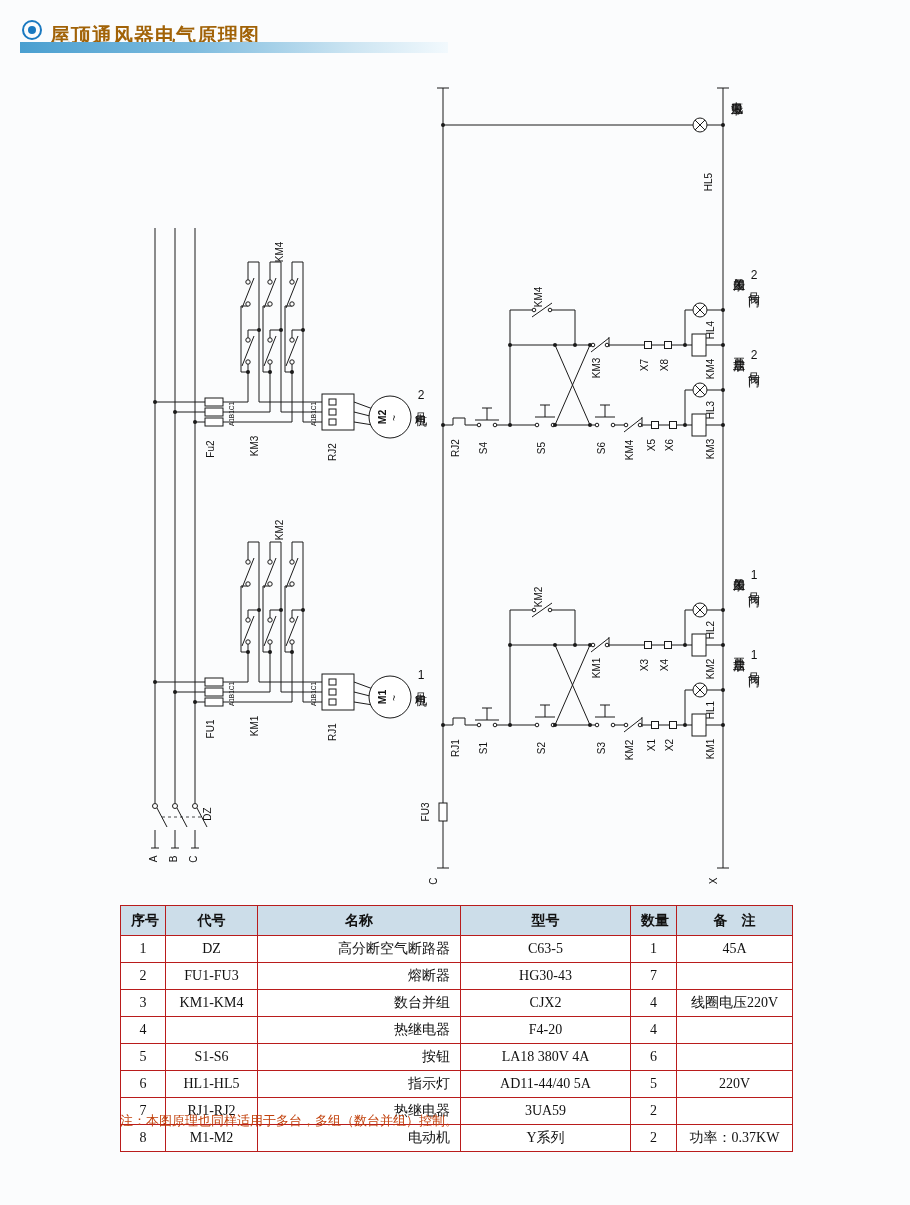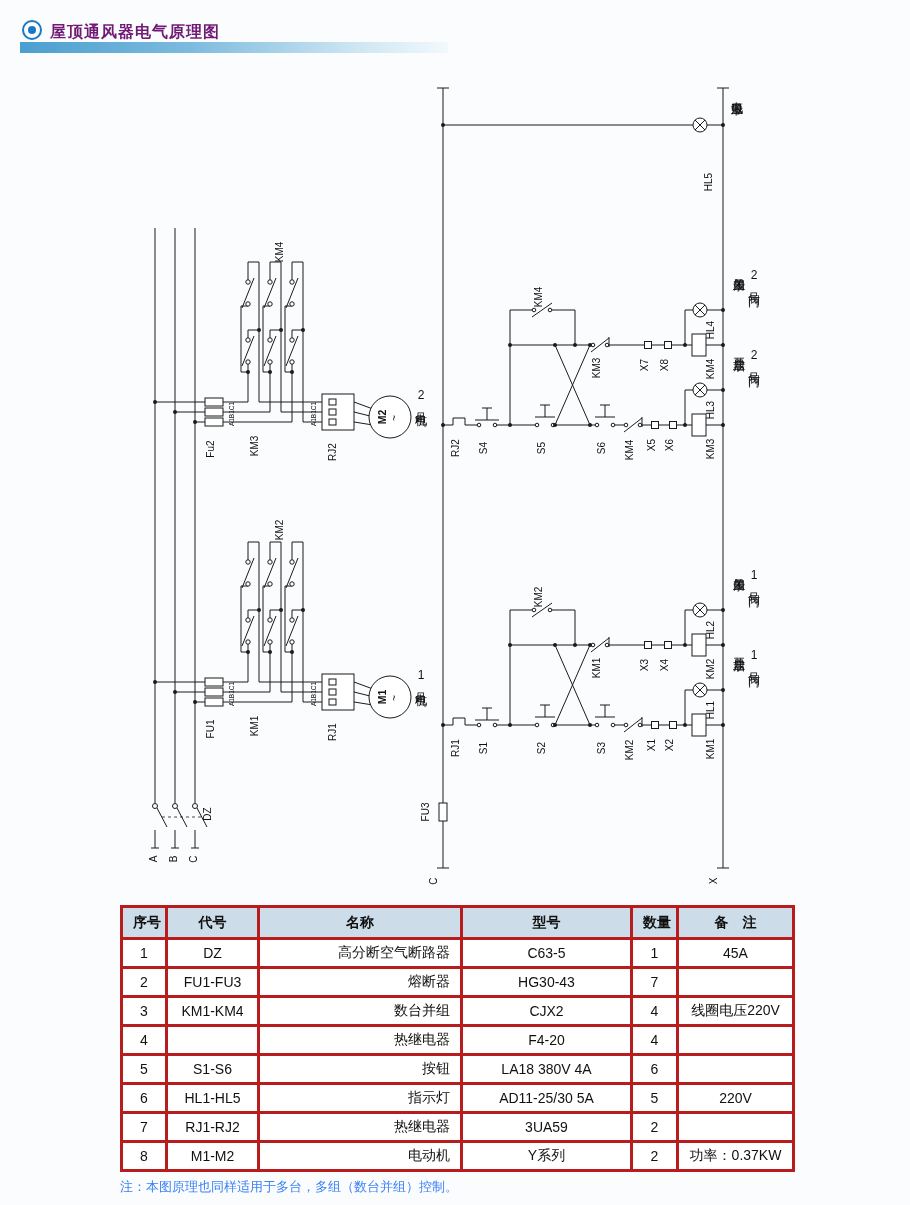--- a/index.html
+++ b/index.html
@@ -3,21 +3,21 @@
 <meta charset="utf-8">
 <style>
   html,body{margin:0;padding:0;background:#fff;}
   #page{position:relative;width:910px;height:1205px;background:#fbfcfd;overflow:hidden;
         font-family:"Liberation Sans","DejaVu Sans",sans-serif;color:#111;}
 
   
   .header{position:absolute;left:20px;top:14px;width:460px;height:44px;}
   .hicon{position:absolute;left:2px;top:6px;width:16px;height:16px;border:2px solid #1a79c0;border-radius:50%;}
   .hicon-dot{position:absolute;left:4px;top:4px;width:8px;height:8px;background:#1a79c0;border-radius:50%;}
-  .htitle{position:absolute;left:30px;top:8px;font-size:16px;font-weight:bold;color:#701a75;white-space:nowrap;letter-spacing:1px;}
+  .htitle{position:absolute;left:30px;top:8px;font-size:20px;font-weight:bold;color:#a16207;white-space:nowrap;letter-spacing:1px;}
   .hbar{position:absolute;left:0;top:28px;width:428px;height:11px;
         background:linear-gradient(90deg,#4a9fd0 0%,#7dbbde 40%,#cde5f2 78%,#f2f9fd 100%);}
 
   
   #circuit{position:absolute;left:0;top:0;}
   .w{stroke:#1b1b1b;stroke-width:1;fill:none;}
   .w2{stroke:#1b1b1b;stroke-width:1.2;fill:none;}
   .sym{stroke:#1b1b1b;stroke-width:1;fill:#ffffff;}
   .dot{fill:#1b1b1b;stroke:none;}
   .dash{stroke:#1b1b1b;stroke-width:0.8;stroke-dasharray:3 3;fill:none;}
@@ -26,26 +26,26 @@
   text.mot{font-size:10.5px;font-weight:bold;}
 
   
   .vlabel{position:absolute;writing-mode:vertical-rl;text-orientation:upright;
           font-size:12px;line-height:15px;color:#111;letter-spacing:1px;}
   .vlabel span{display:block;}
 
   
   .table-wrap{position:absolute;left:120px;top:905px;}
   table.comp{border-collapse:collapse;table-layout:fixed;width:672px;font-size:14px;background:#fff;}
-  table.comp th,table.comp td{border:3px solid #b91c1c;height:26px;padding:0 10px;text-align:center;
-          overflow:hidden;white-space:nowrap;}
+  table.comp th,table.comp td{border:1px solid #b91c1c;height:26px;padding:0 10px;text-align:center;
+          overflow:hidden;white-space:nowrap;font-family:Liberation Serif, serif;}
   table.comp th{background:#ccdde9;font-weight:bold;height:29px;}
   table.comp td.name{text-align:right;}
 
-  .note{position:absolute;left:120px;top:1178px;font-size:13px;color:#3b82f6;}
+  .note{position:absolute;left:120px;top:1112px;font-size:13px;color:#c2410c;}
 </style>
 </head>
 <body>
 
 <div id="page">
 
   <div class="header">
     <span class="hicon">
         <span class="hicon-dot"></span>
       </span>
@@ -397,21 +397,21 @@
           <td>S1-S6</td>
           <td class="name">按钮</td>
           <td>LA18 380V 4A</td>
           <td>6</td>
           <td></td>
         </tr>
         <tr>
           <td>6</td>
           <td>HL1-HL5</td>
           <td class="name">指示灯</td>
-          <td>AD11-25/30 5A</td>
+          <td>AD11-44/40 5A</td>
           <td>5</td>
           <td>220V</td>
         </tr>
         <tr>
           <td>7</td>
           <td>RJ1-RJ2</td>
           <td class="name">热继电器</td>
           <td>3UA59</td>
           <td>2</td>
           <td></td>

